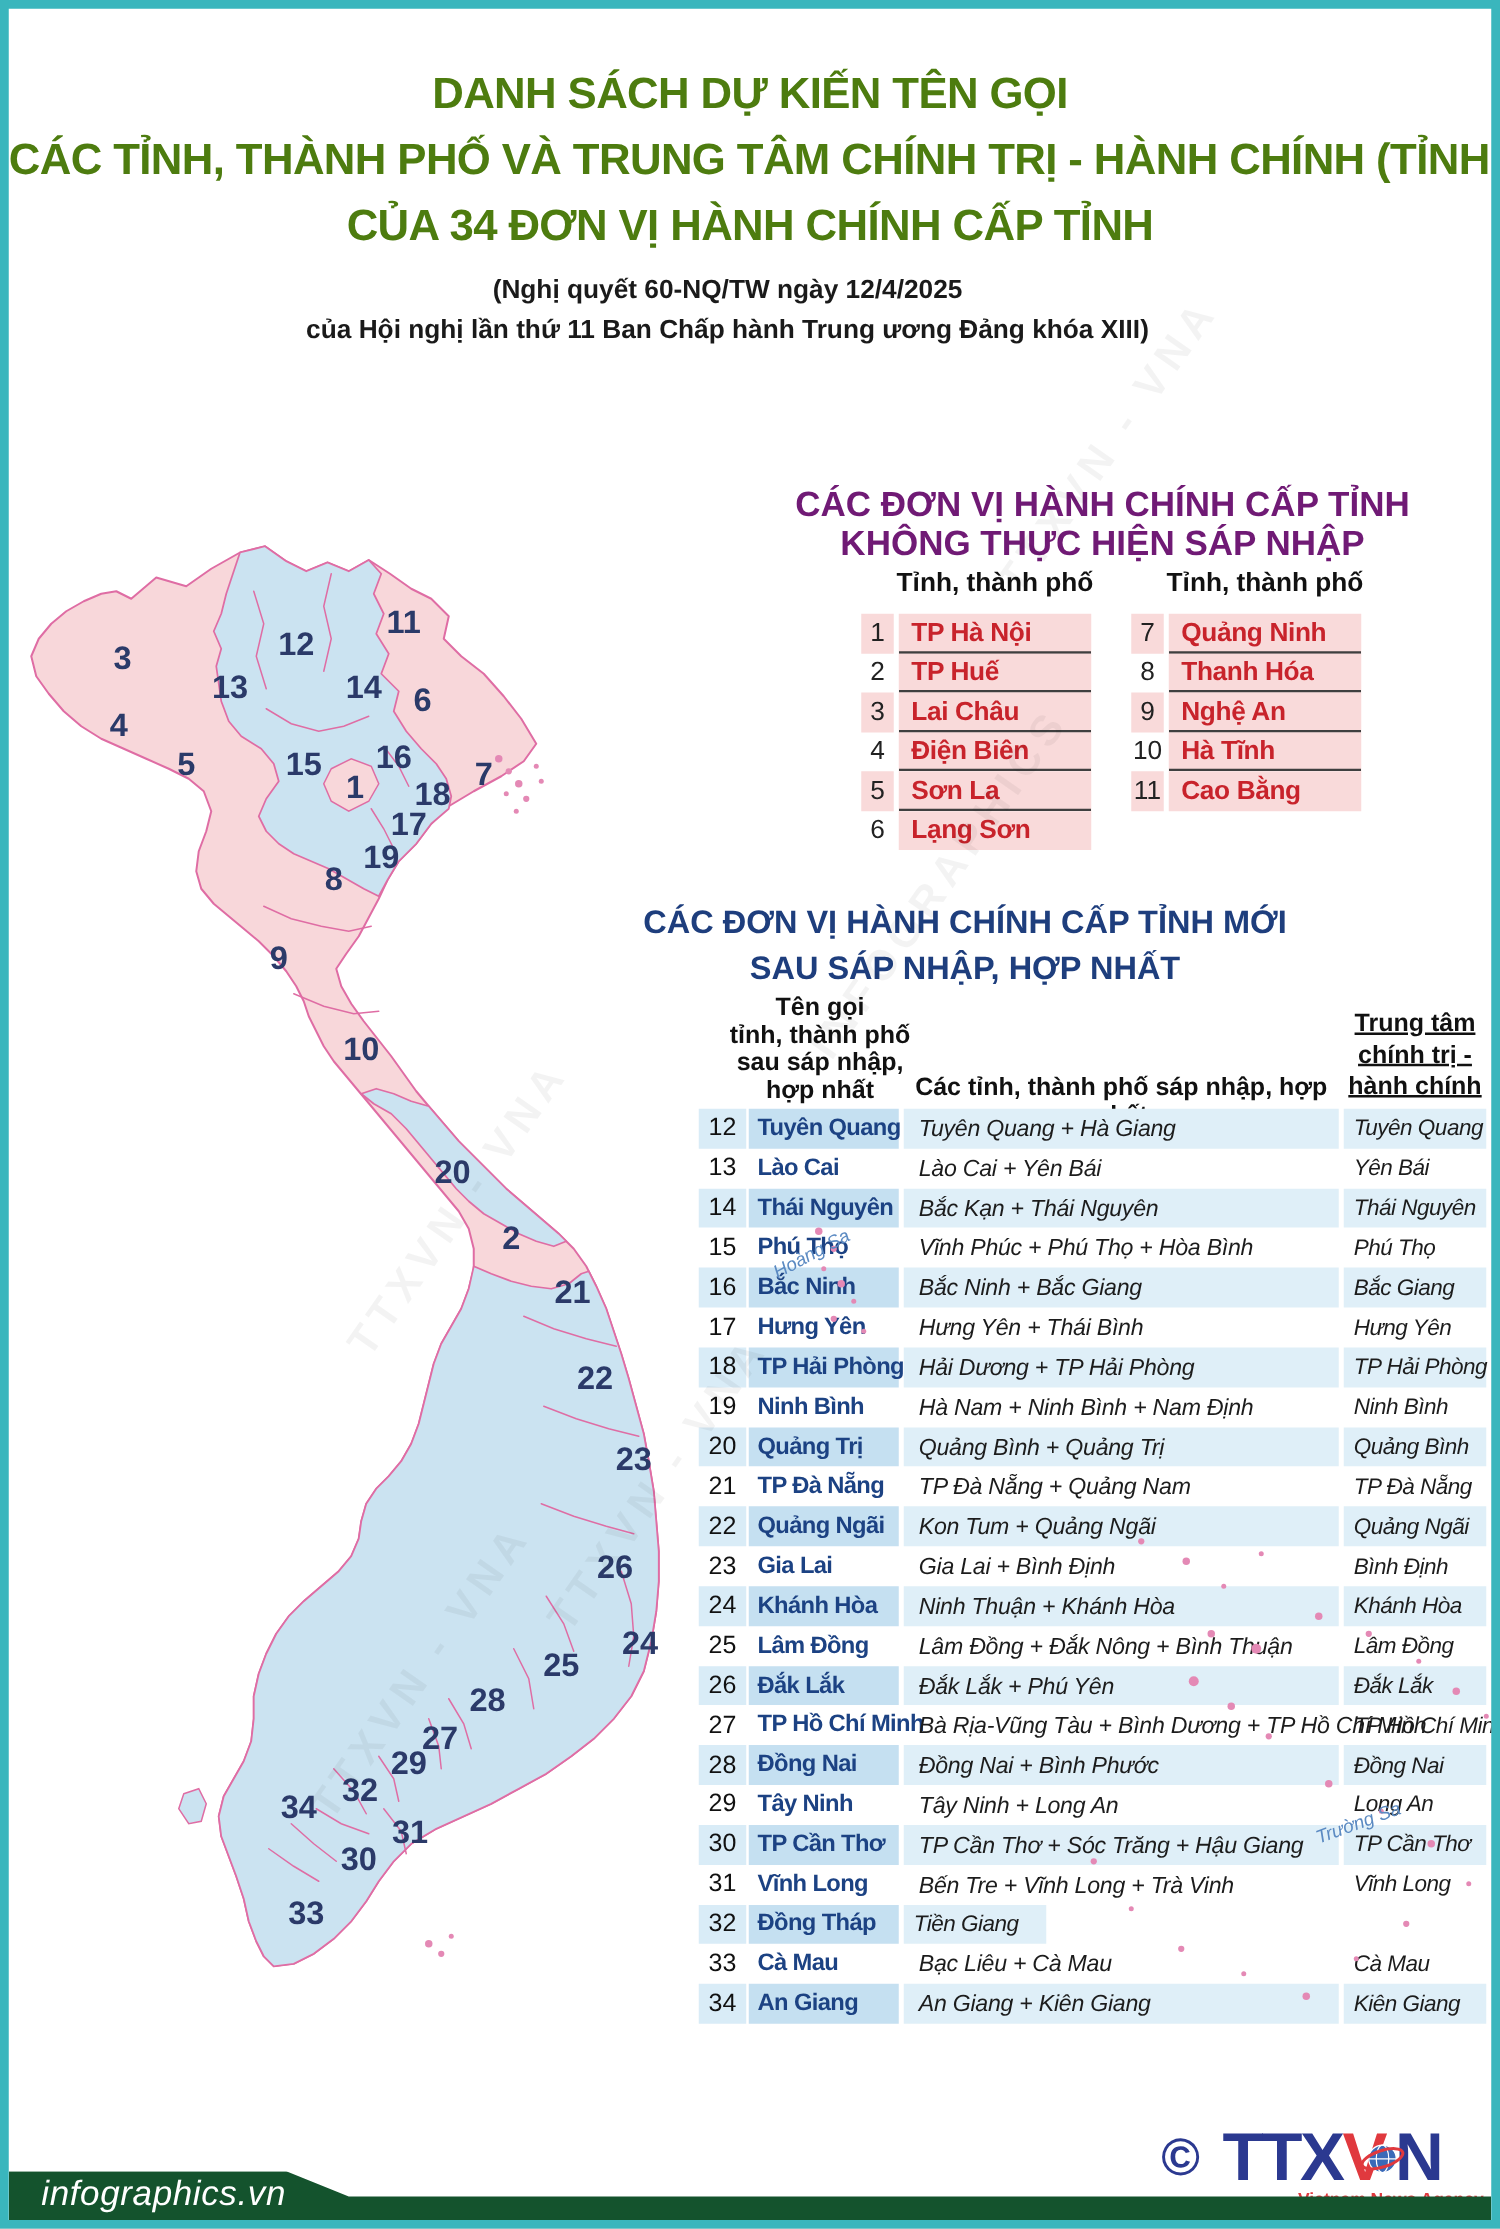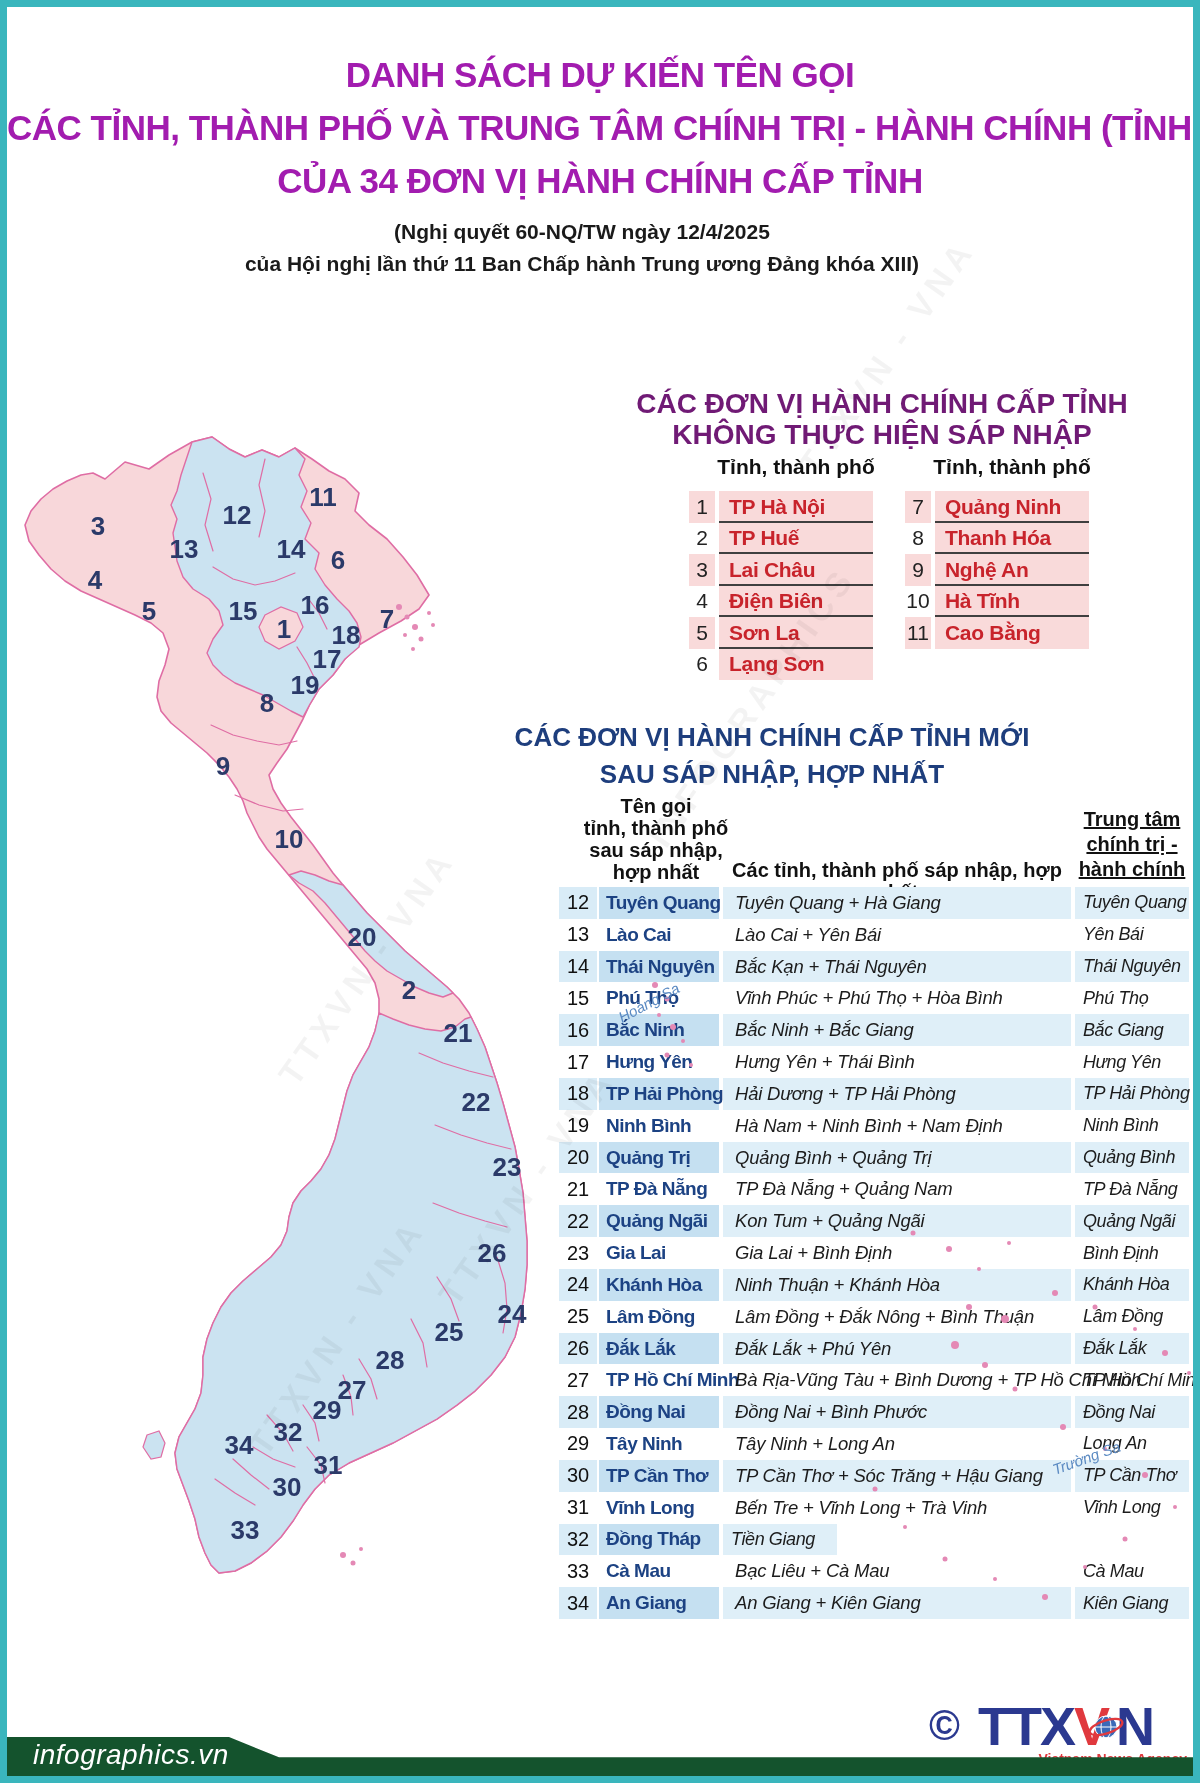--- a/index.html
+++ b/index.html
@@ -1,21 +1,21 @@
 <!DOCTYPE html>
 <html><head>
 <meta charset="utf-8">
 <style>
   html,body{margin:0;padding:0;background:#9a9a9a;}
   .page{position:relative;width:1200px;height:1783px;margin:0 auto;background:#ffffff;
         border:7px solid #3ab6bd;box-sizing:border-box;overflow:hidden;
         font-family:"Liberation Sans", sans-serif;}
   .abs{position:absolute;}
   
-  .title-line{left:0;width:1186px;text-align:center;font-weight:700;color:#a21caf;
+  .title-line{left:0;width:1186px;text-align:center;font-weight:700;color:#4d7c0f;
               font-size:35px;letter-spacing:-0.5px;white-space:nowrap;}
   .sub-line{left:20px;width:1110px;text-align:center;font-weight:700;color:#1a1a1a;
             font-size:21px;white-space:nowrap;}
   
   .s1-header{left:575px;width:600px;text-align:center;font-weight:700;color:#701a75;
              font-size:28px;white-space:nowrap;}
   .t1-colhead{width:200px;text-align:center;font-weight:700;color:#111;font-size:21px;}
   .t1col{display:flex;flex-direction:column;}
   .t1row{display:flex;height:31.5px;}
   .t1num{width:26px;display:flex;align-items:center;justify-content:center;

